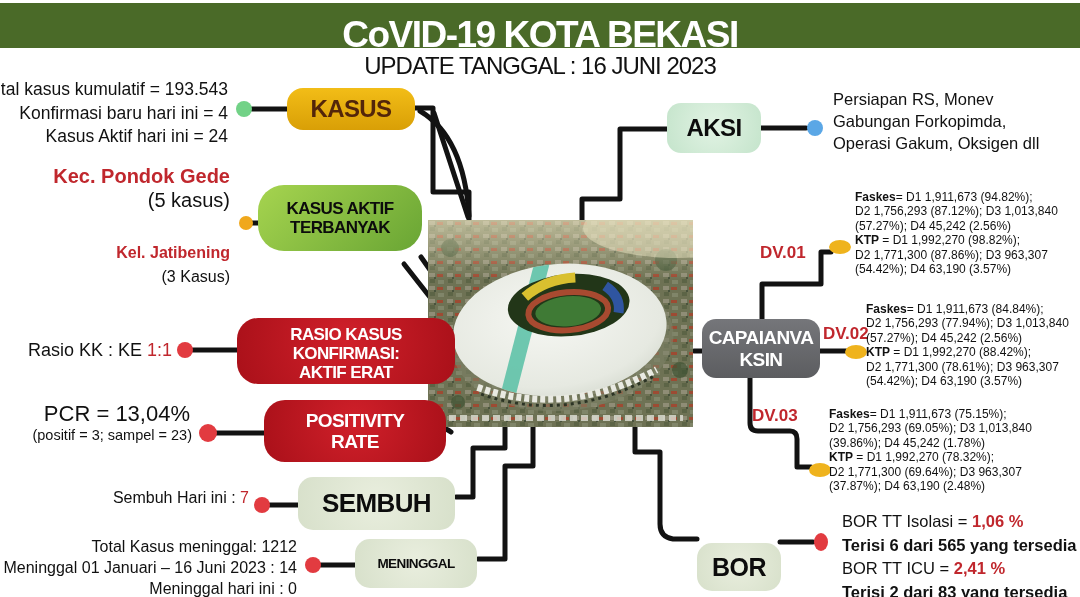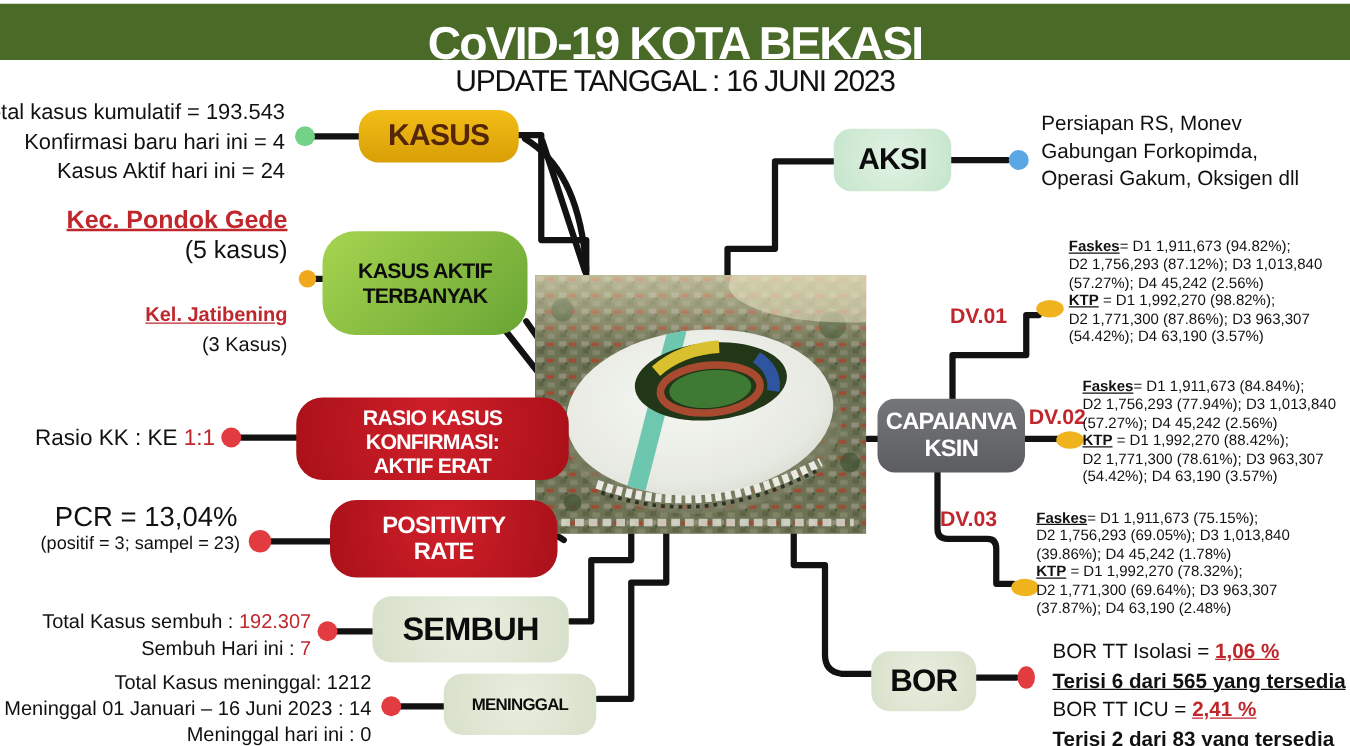--- a/index.html
+++ b/index.html
@@ -21,21 +21,21 @@
   .n-gold{background:linear-gradient(#f2bd17,#d99f06);border-radius:16px;color:#53260a;font-size:24px;}
   .n-green{background:linear-gradient(135deg,#a6d44f,#69a534);border-radius:26px;color:#0c0c0c;font-size:17px;}
   .n-red{background:radial-gradient(circle at 50% 35%,#d0202a,#a91019);border-radius:21px;color:#fff;}
   .n-sage{background:radial-gradient(circle at 50% 45%,#e9eede,#d7e0ca);border-radius:15px;color:#0c0c0c;}
   .n-mint{background:radial-gradient(circle at 50% 45%,#e2f3e4,#c4e4cb);border-radius:14px;color:#0c0c0c;}
   .n-gray{background:linear-gradient(#75767a,#5c5d60);border-radius:14px;color:#fff;font-size:19px;}
   
   .tb{position:absolute;z-index:3;white-space:nowrap;}
   .ra{text-align:right;}
   .red{color:#c0272d;}
-  .b{font-weight:bold;text-decoration:underline;}
+  .b{font-weight:bold;}
   .dv-label{position:absolute;z-index:3;color:#c0272d;font-weight:bold;font-size:17px;white-space:nowrap;}
   .dv-text{position:absolute;z-index:3;font-size:12px;line-height:14.4px;white-space:nowrap;}
   .small-line{display:block;}
 </style>
 </head>
 <body>
 
 <div class="canvas">
 
   <div class="banner">
@@ -127,21 +127,21 @@
       <path d="M45,160 Q130,198 225,158" stroke="#e9eae2" stroke-width="7" stroke-dasharray="5 3" fill="none"></path>
       <path d="M48,167 Q130,204 222,164" stroke="#2c3425" stroke-width="3" stroke-dasharray="3 4" fill="none"></path>
     </g>
     <path d="M10,198 H255" stroke="#dfe0d6" stroke-width="6" stroke-dasharray="7 4" opacity="0.8"></path>
   </svg>
 
   <div class="node n-gold" style="left:287px;top:88px;width:128px;height:42px;">
     <span>KASUS</span>
   </div>
 
-  <div class="node n-green" style="left:258px;top:185px;width:164px;height:83px;">
+  <div class="node n-green" style="left:258px;top:185px;width:164px;height:66px;">
     <span>KASUS AKTIF</span>
     <span>TERBANYAK</span>
   </div>
 
   <div class="node n-red" style="left:237px;top:318px;width:218px;height:66px;font-size:17px;justify-content:flex-start;padding-top:7px;box-sizing:border-box;">
     <span>RASIO KASUS</span>
     <span>KONFIRMASI:</span>
     <span>AKTIF ERAT</span>
   </div>
 
@@ -160,21 +160,21 @@
 
   <div class="node n-mint" style="left:667px;top:103px;width:94px;height:50px;font-size:24px;">
     <span>AKSI</span>
   </div>
 
   <div class="node n-gray" style="left:702px;top:319px;width:118px;height:59px;">
     <span>CAPAIANVA</span>
     <span>KSIN</span>
   </div>
 
-  <div class="node n-sage" style="left:697px;top:521px;width:84px;height:48px;font-size:25px;text-align:center;">
+  <div class="node n-sage" style="left:697px;top:543px;width:84px;height:48px;font-size:25px;text-align:center;">
     <span>BOR</span>
   </div>
 
   <div class="tb ra" style="right:852px;top:78px;font-size:17.5px;line-height:23.5px;">
     <span class="small-line">Total kasus kumulatif =  193.543</span>
     <span class="small-line">Konfirmasi baru hari ini = 4</span>
     <span class="small-line">Kasus Aktif hari ini = 24</span>
   </div>
 
   <div class="tb ra" style="right:850px;top:164px;font-size:20px;line-height:24px;">
@@ -192,21 +192,20 @@
   </div>
 
   <div class="tb ra" style="right:890px;top:401px;font-size:22px;">
     <span>PCR =  13,04%</span>
   </div>
   <div class="tb ra" style="right:888px;top:427px;font-size:14.5px;">
     <span>(positif =  3; sampel = 23)</span>
   </div>
 
   <div class="tb ra" style="right:831px;top:487px;font-size:16px;line-height:21.5px;">
-    <span class="small-line"><span>Total Kasus sembuh : </span><span class="red">192.307</span></span>
     <span class="small-line"><span>Sembuh Hari ini : </span><span class="red">7</span></span>
   </div>
 
   <div class="tb ra" style="right:783px;top:536px;font-size:16px;line-height:21px;">
     <span class="small-line">Total Kasus meninggal: 1212</span>
     <span class="small-line">Meninggal 01 Januari – 16 Juni 2023 : 14</span>
     <span class="small-line">Meninggal hari ini : 0</span>
   </div>
 
   <div class="tb" style="left:833px;top:88px;font-size:16.5px;line-height:22px;">

